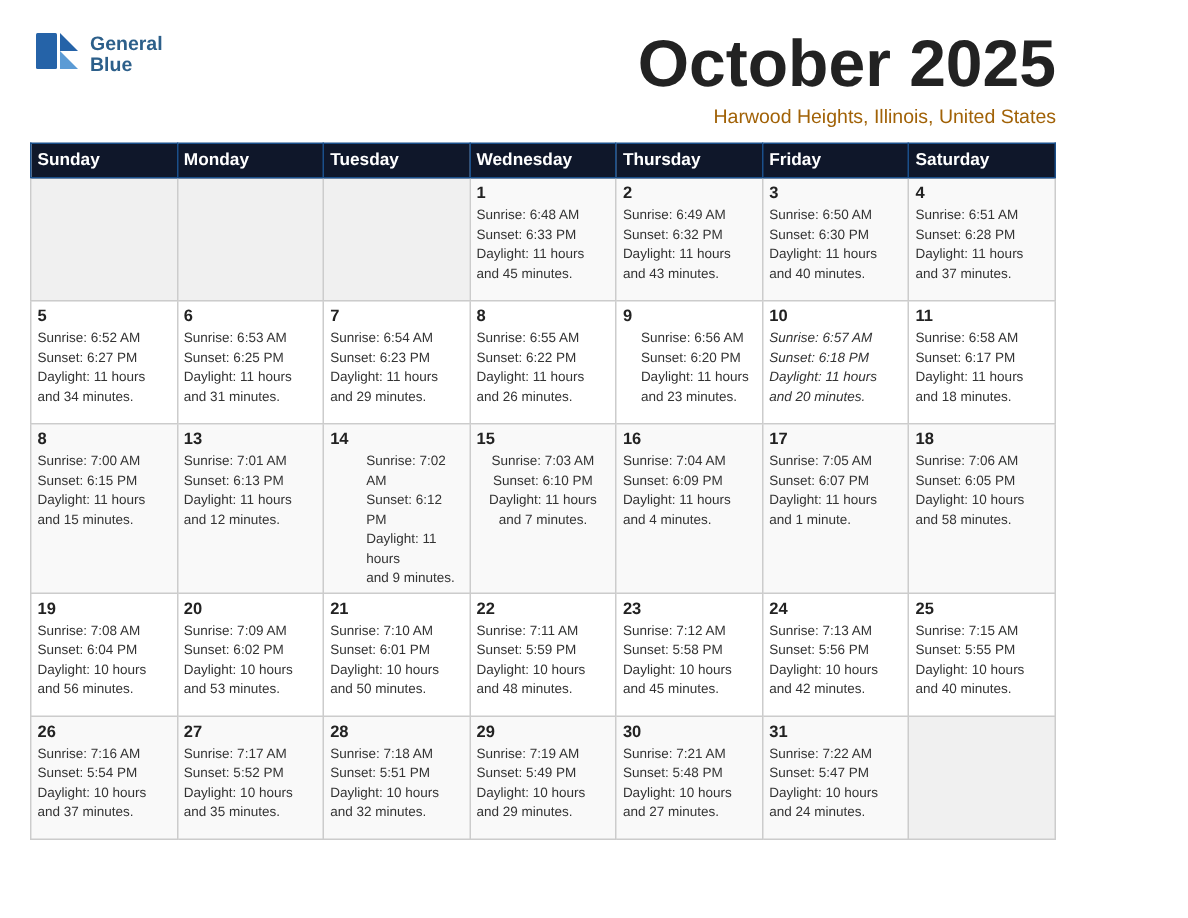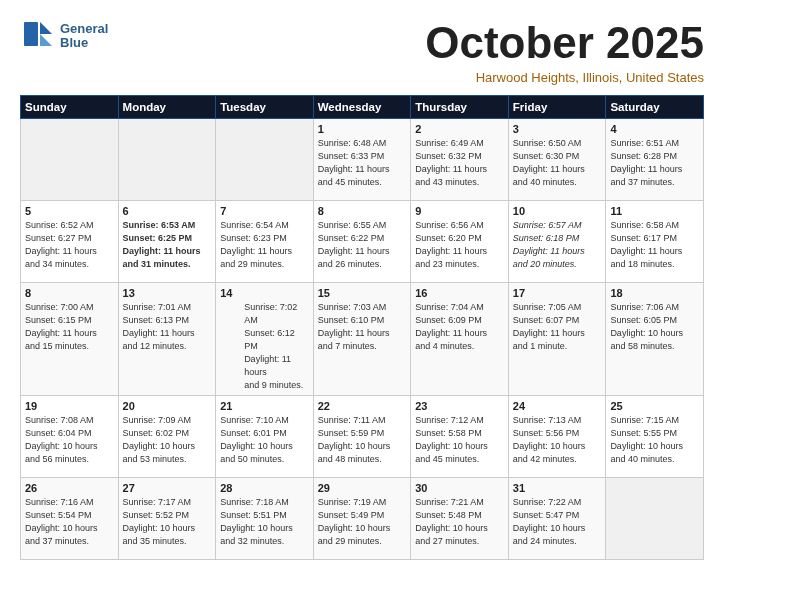--- a/index.html
+++ b/index.html
@@ -167,42 +167,42 @@
         <tr>
           <td>
             <span class="day-num">5</span>
             <div class="cell-info" style="white-space: pre-line;">Sunrise: 6:52 AM
 Sunset: 6:27 PM
 Daylight: 11 hours
 and 34 minutes.</div>
           </td>
           <td>
             <span class="day-num">6</span>
-            <div class="cell-info" style="white-space: pre-line; font-weight: bold;">Sunrise: 6:53 AM
+            <div class="cell-info" style="white-space: pre-line;">Sunrise: 6:53 AM
 Sunset: 6:25 PM
 Daylight: 11 hours
 and 31 minutes.</div>
           </td>
           <td>
             <span class="day-num">7</span>
             <div class="cell-info" style="white-space: pre-line;">Sunrise: 6:54 AM
 Sunset: 6:23 PM
 Daylight: 11 hours
 and 29 minutes.</div>
           </td>
           <td>
             <span class="day-num">8</span>
             <div class="cell-info" style="white-space: pre-line;">Sunrise: 6:55 AM
 Sunset: 6:22 PM
 Daylight: 11 hours
 and 26 minutes.</div>
           </td>
           <td>
             <span class="day-num">9</span>
-            <div class="cell-info" style="white-space: pre-line;">Sunrise: 6:56 AM
+            <div class="cell-info" style="white-space: pre-line; margin-left: 12px;">Sunrise: 6:56 AM
 Sunset: 6:20 PM
 Daylight: 11 hours
 and 23 minutes.</div>
           </td>
           <td>
             <span class="day-num">10</span>
             <div class="cell-info" style="white-space: pre-line; font-style: italic;">Sunrise: 6:57 AM
 Sunset: 6:18 PM
 Daylight: 11 hours
 and 20 minutes.</div>
@@ -232,21 +232,21 @@
           </td>
           <td>
             <span class="day-num">14</span>
             <div class="cell-info" style="white-space: pre-line; margin-left: 24px;">Sunrise: 7:02 AM
 Sunset: 6:12 PM
 Daylight: 11 hours
 and 9 minutes.</div>
           </td>
           <td>
             <span class="day-num">15</span>
-            <div class="cell-info" style="white-space: pre-line;">Sunrise: 7:03 AM
+            <div class="cell-info" style="white-space: pre-line; text-align: center;">Sunrise: 7:03 AM
 Sunset: 6:10 PM
 Daylight: 11 hours
 and 7 minutes.</div>
           </td>
           <td>
             <span class="day-num">16</span>
             <div class="cell-info" style="white-space: pre-line;">Sunrise: 7:04 AM
 Sunset: 6:09 PM
 Daylight: 11 hours
 and 4 minutes.</div>

